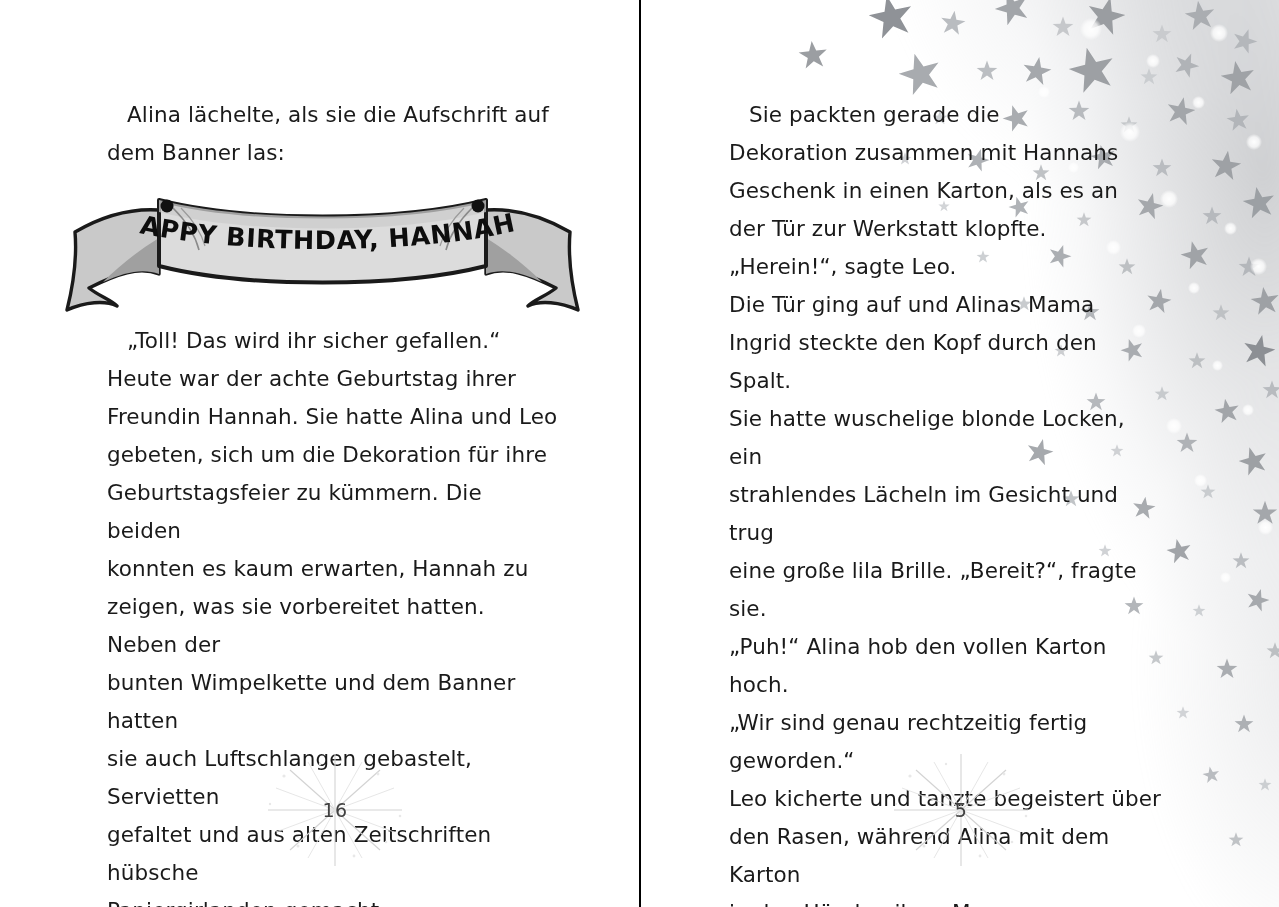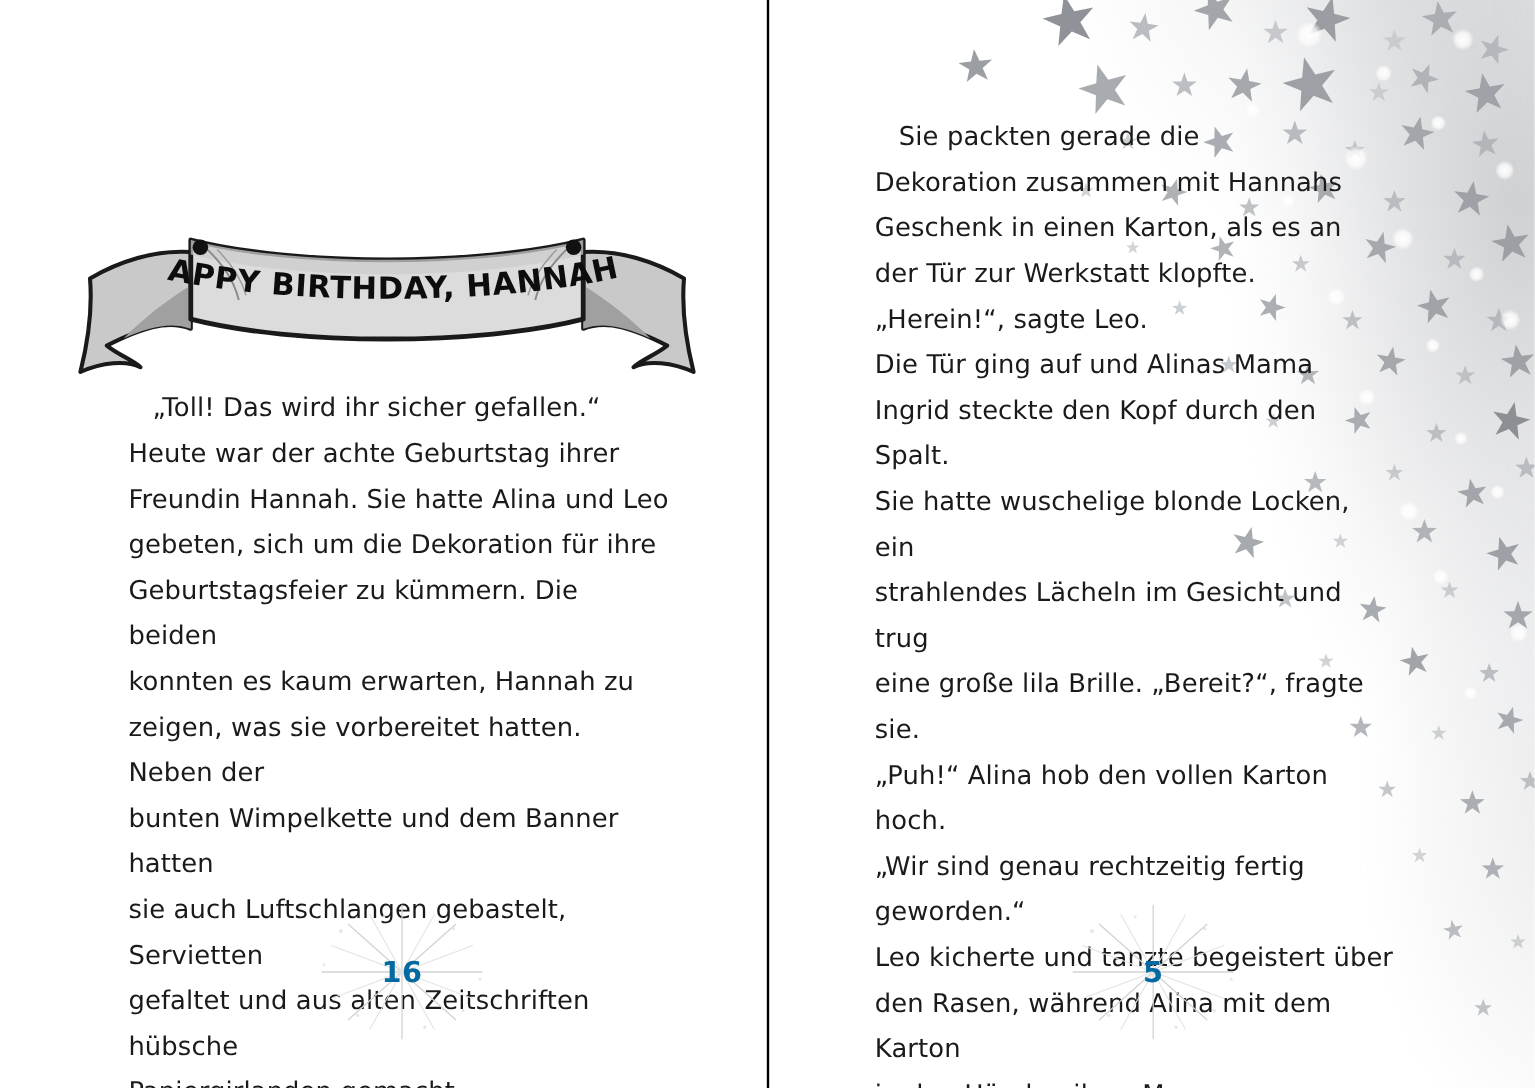--- a/index.html
+++ b/index.html
@@ -107,23 +107,23 @@
     height: 120px;
   }
   .folio-left  { left: 250px; top: 750px; }
   .folio-num {
     position: absolute;
     left: 0; top: 0;
     width: 170px; height: 120px;
     display: flex;
     align-items: center;
     justify-content: center;
-    font-size: 24px;
-    font-weight: 700;
-    color: #0369a1;
+    font-size: 19px;
+    font-weight: 400;
+    color: #404040;
     letter-spacing: 0.3px;
   }
 </style>
 </head>
 <body>
 
 <div class="spread">
 
   <div class="starfield">
     <div class="haze"></div>
@@ -246,20 +246,22 @@
     <div class="bokeh" style="left:432px;top:360px;width:11px;height:11px;"></div>
     <div class="bokeh" style="left:386px;top:418px;width:16px;height:16px;"></div>
     <div class="bokeh" style="left:462px;top:404px;width:12px;height:12px;"></div>
     <div class="bokeh" style="left:414px;top:474px;width:13px;height:13px;"></div>
     <div class="bokeh" style="left:478px;top:520px;width:15px;height:15px;"></div>
     <div class="bokeh" style="left:440px;top:572px;width:11px;height:11px;"></div>
   </div>
 
   <div class="page page-left">
 
+    <div class="body-text text-left indent">Alina lächelte, als sie die Aufschrift auf
+dem Banner las:</div>
 
     <div class="banner">
       <svg width="535" height="135" viewBox="0 0 535 135">
 
         <path d="M104 32 L104 96 C84 88 62 96 34 110 C44 118 56 122 62 128 C50 122 30 124 12 132 C18 108 22 78 20 54 C44 40 74 30 104 32 Z" fill="#c9c9c9" stroke="#1a1a1a" stroke-width="3.4" stroke-linejoin="round"></path>
         <path d="M104 60 L104 96 C88 90 70 94 48 104 C64 88 84 72 104 60 Z" fill="#a0a0a0" stroke="none"></path>
 
         <path d="M431 32 L431 96 C451 88 473 96 501 110 C491 118 479 122 473 128 C485 122 505 124 523 132 C517 108 513 78 515 54 C491 40 461 30 431 32 Z" fill="#c9c9c9" stroke="#1a1a1a" stroke-width="3.4" stroke-linejoin="round"></path>
         <path d="M431 60 L431 96 C447 90 465 94 487 104 C471 88 451 72 431 60 Z" fill="#a0a0a0" stroke="none"></path>
 

